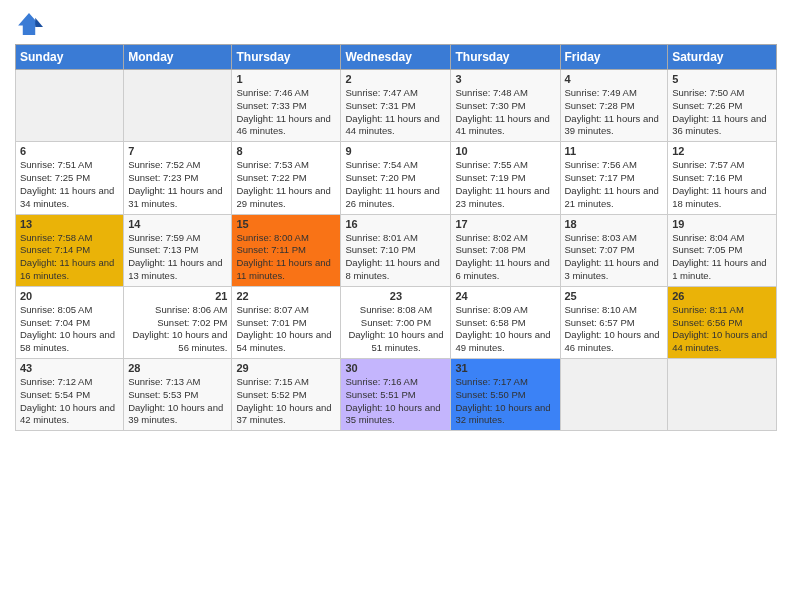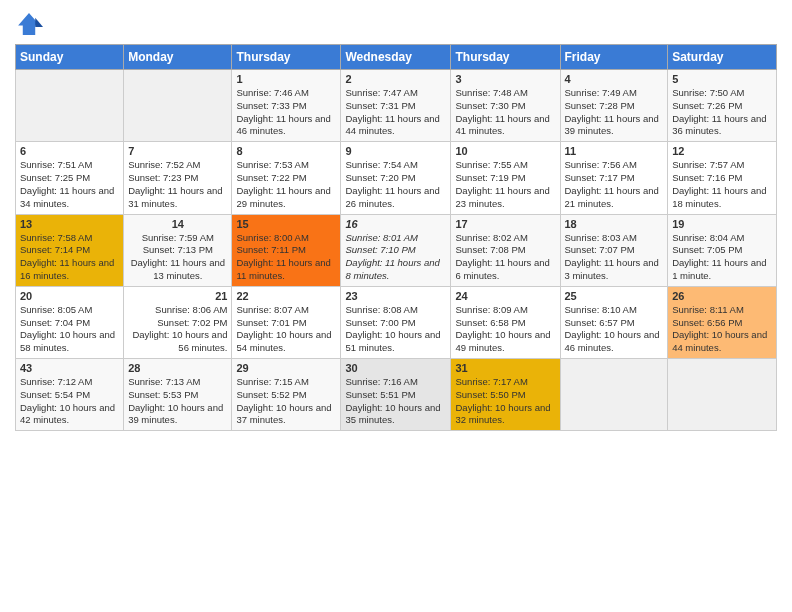--- a/index.html
+++ b/index.html
@@ -197,29 +197,29 @@
           <td style="background: rgb(255, 255, 255);">
             <span class="day-num">12</span>
             <div class="day-info">Sunrise: 7:57 AM<br>Sunset: 7:16 PM<br>Daylight: 11 hours and 18 minutes.</div>
           </td>
         </tr>
         <tr>
           <td style="background: #eab308;">
             <span class="day-num">13</span>
             <div class="day-info">Sunrise: 7:58 AM<br>Sunset: 7:14 PM<br>Daylight: 11 hours and 16 minutes.</div>
           </td>
-          <td style="background: rgb(248, 248, 248); text-align: center;">
+          <td style="background: rgb(248, 248, 248);">
             <span class="day-num">14</span>
             <div class="day-info">Sunrise: 7:59 AM<br>Sunset: 7:13 PM<br>Daylight: 11 hours and 13 minutes.</div>
           </td>
           <td style="background: #f97316; margin-left: 13px;">
             <span class="day-num">15</span>
             <div class="day-info">Sunrise: 8:00 AM<br>Sunset: 7:11 PM<br>Daylight: 11 hours and 11 minutes.</div>
           </td>
-          <td style="background: rgb(248, 248, 248); font-style: italic;">
+          <td style="background: rgb(248, 248, 248);">
             <span class="day-num">16</span>
             <div class="day-info">Sunrise: 8:01 AM<br>Sunset: 7:10 PM<br>Daylight: 11 hours and 8 minutes.</div>
           </td>
           <td style="background: rgb(248, 248, 248);">
             <span class="day-num">17</span>
             <div class="day-info">Sunrise: 8:02 AM<br>Sunset: 7:08 PM<br>Daylight: 11 hours and 6 minutes.</div>
           </td>
           <td style="background: rgb(248, 248, 248);">
             <span class="day-num">18</span>
             <div class="day-info">Sunrise: 8:03 AM<br>Sunset: 7:07 PM<br>Daylight: 11 hours and 3 minutes.</div>
@@ -235,55 +235,55 @@
             <div class="day-info">Sunrise: 8:05 AM<br>Sunset: 7:04 PM<br>Daylight: 10 hours and 58 minutes.</div>
           </td>
           <td style="background: rgb(255, 255, 255); text-align: right;">
             <span class="day-num">21</span>
             <div class="day-info">Sunrise: 8:06 AM<br>Sunset: 7:02 PM<br>Daylight: 10 hours and 56 minutes.</div>
           </td>
           <td style="background: rgb(255, 255, 255);">
             <span class="day-num">22</span>
             <div class="day-info">Sunrise: 8:07 AM<br>Sunset: 7:01 PM<br>Daylight: 10 hours and 54 minutes.</div>
           </td>
-          <td style="background: rgb(255, 255, 255);">
+          <td style="background: rgb(255, 255, 255); text-align: center;">
             <span class="day-num">23</span>
             <div class="day-info">Sunrise: 8:08 AM<br>Sunset: 7:00 PM<br>Daylight: 10 hours and 51 minutes.</div>
           </td>
           <td style="background: rgb(255, 255, 255);">
             <span class="day-num">24</span>
             <div class="day-info">Sunrise: 8:09 AM<br>Sunset: 6:58 PM<br>Daylight: 10 hours and 49 minutes.</div>
           </td>
           <td style="background: rgb(255, 255, 255);">
             <span class="day-num">25</span>
             <div class="day-info">Sunrise: 8:10 AM<br>Sunset: 6:57 PM<br>Daylight: 10 hours and 46 minutes.</div>
           </td>
-          <td style="background: #fdba74;">
+          <td style="background: #eab308;">
             <span class="day-num">26</span>
             <div class="day-info">Sunrise: 8:11 AM<br>Sunset: 6:56 PM<br>Daylight: 10 hours and 44 minutes.</div>
           </td>
         </tr>
         <tr>
           <td style="background: rgb(248, 248, 248);">
             <span class="day-num">43</span>
             <div class="day-info">Sunrise: 7:12 AM<br>Sunset: 5:54 PM<br>Daylight: 10 hours and 42 minutes.</div>
           </td>
           <td style="background: rgb(248, 248, 248);">
             <span class="day-num">28</span>
             <div class="day-info">Sunrise: 7:13 AM<br>Sunset: 5:53 PM<br>Daylight: 10 hours and 39 minutes.</div>
           </td>
           <td style="background: rgb(248, 248, 248);">
             <span class="day-num">29</span>
             <div class="day-info">Sunrise: 7:15 AM<br>Sunset: 5:52 PM<br>Daylight: 10 hours and 37 minutes.</div>
           </td>
-          <td style="background: #e5e5e5; margin-top: 12px;">
+          <td style="background: #c4b5fd; margin-top: 12px;">
             <span class="day-num">30</span>
             <div class="day-info">Sunrise: 7:16 AM<br>Sunset: 5:51 PM<br>Daylight: 10 hours and 35 minutes.</div>
           </td>
-          <td style="background: #eab308; margin-left: 40px;">
+          <td style="background: #3b82f6; margin-left: 40px;">
             <span class="day-num">31</span>
             <div class="day-info">Sunrise: 7:17 AM<br>Sunset: 5:50 PM<br>Daylight: 10 hours and 32 minutes.</div>
           </td>
           <td class="empty-cell" style="background: rgb(239, 239, 239);"></td>
           <td class="empty-cell" style="background: rgb(239, 239, 239);"></td>
         </tr>
       </tbody>
   </table>
 </div>
 

